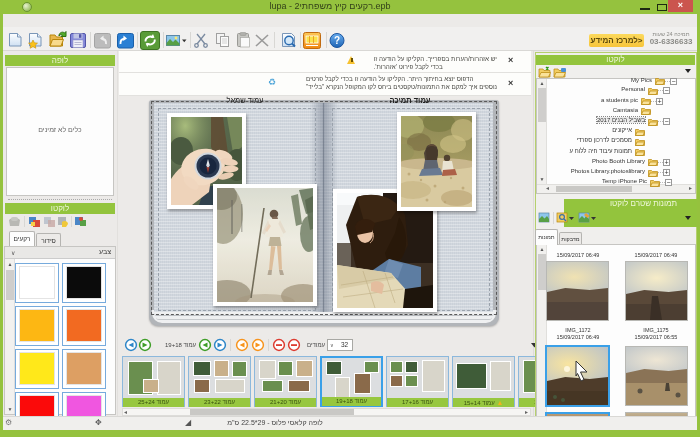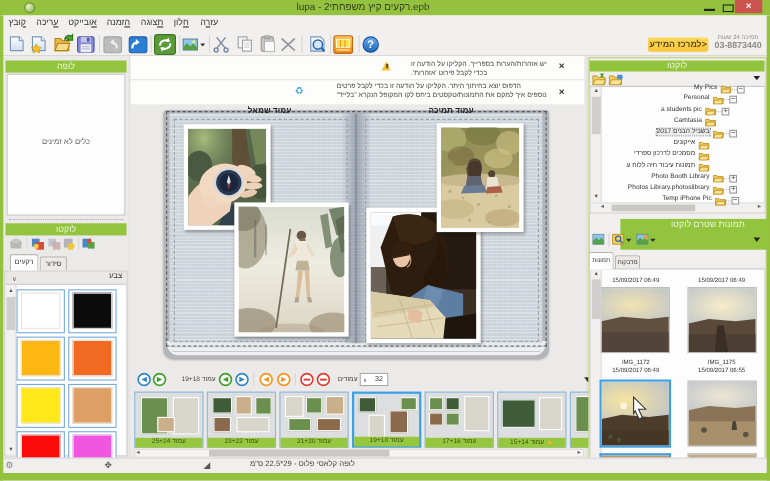--- a/index.html
+++ b/index.html
@@ -15,29 +15,20 @@
 </style></head>
 <body>
 <div id="win">
 
 <div class="abs" id="titlebar"></div>
 <div class="abs" dir="ltr" style="left:0;top:1px;width:660px;text-align:center;font-size:9px;color:#33411a;">lupa - רקעים קיץ משפחתי2.epb</div>
 <div class="abs" style="left:22px;top:2px;width:10px;height:10px;background:radial-gradient(circle at 35% 35%,#e8f2d0,#7fae3a);border-radius:50%;border:1px solid #6a9430;"></div>
 <div class="abs" style="left:640px;top:8px;width:10px;height:2px;background:#1d2912;"></div>
 <div class="abs" style="left:657px;top:4px;width:10px;height:7px;border:1px solid #1d2912;"></div>
 <div class="abs" style="left:668px;top:0;width:25px;height:12px;background:#cb554e;color:#fff;font-size:9px;font-weight:bold;text-align:center;line-height:11px;">×</div>
-<div class="abs" id="menubar">
-<span class="menuitem" style="left:8px"><u>ק</u>ובץ</span>
-<span class="menuitem" style="left:33px"><u>ע</u>ריכה</span>
-<span class="menuitem" style="left:62px"><u>א</u>ובייקט</span>
-<span class="menuitem" style="left:97px"><u>ה</u>זמנה</span>
-<span class="menuitem" style="left:128px"><u>ת</u>צוגה</span>
-<span class="menuitem" style="left:158px"><u>ח</u>לון</span>
-<span class="menuitem" style="left:182px">עז<u>ר</u>ה</span>
-</div>
 <div class="abs" id="toolbar"></div>
 <svg class="abs" id="toolbaricons" style="left:0;top:27px;" width="700" height="24">
 <defs>
 <linearGradient id="pg" x1="0" y1="0" x2="0" y2="1">
           <stop offset="0" stop-color="#fdfeff"></stop>
           <stop offset="1" stop-color="#cfe0f2"></stop>
         </linearGradient>
 <linearGradient id="og" x1="0" y1="0" x2="0" y2="1">
           <stop offset="0" stop-color="#fdc856"></stop>
           <stop offset="1" stop-color="#f0860e"></stop>
@@ -126,38 +117,38 @@
         <line x1="313.5" y1="9" x2="313.5" y2="16"></line>
       </g>
 <line x1="306" y1="18.5" x2="318" y2="18.5" stroke="#fff" stroke-width="1"></line>
 <line x1="326.5" y1="5" x2="326.5" y2="21" stroke="#d8d7d4"></line>
 
 <circle cx="337" cy="13.5" r="7" fill="url(#bg2)" stroke="#1b55a0"></circle>
 <text x="337" y="17" font-size="10" font-weight="bold" fill="#fff" text-anchor="middle" font-family="Liberation Sans">?</text>
 </svg>
 
 <div class="abs" dir="rtl" style="left:648px;top:31px;width:46px;font-size:5.5px;color:#8a8a86;text-align:center;">תמיכה 24 שעות</div>
-<div class="abs" style="left:646px;top:37px;width:50px;font-size:8px;font-weight:bold;color:#8a8a86;text-align:center;letter-spacing:0;">03-8873440</div>
+<div class="abs" style="left:646px;top:37px;width:50px;font-size:8px;font-weight:bold;color:#8a8a86;text-align:center;letter-spacing:0;">03-6336633</div>
 <div class="abs" style="left:589px;top:34px;width:55px;height:13px;background:linear-gradient(#fcd95d,#f7c53a);border-radius:2px;font-size:8px;font-weight:bold;color:#5d4a0d;text-align:center;line-height:13px;">למרכז המידע&gt;</div>
 <div class="abs" id="mainbg"></div>
 <div class="abs" style="left:533px;top:51px;width:1px;height:365px;background:#dedcd9;"></div>
 <div class="abs" style="left:117px;top:51px;width:1px;height:365px;background:#e2e0dd;"></div>
 
 <div class="abs" style="left:119px;top:51px;width:412px;height:22px;background:#fdfdfb;border-bottom:1px solid #e2e1de;"></div>
 <div class="abs" style="left:119px;top:73px;width:412px;height:23px;background:#fdfdfb;border-bottom:1px solid #e2e1de;"></div>
 <div class="abs" dir="rtl" style="right:203px;top:55px;font-size:6.3px;color:#4a4a45;text-align:left;line-height:7.5px;">יש אזהרות/הערות בספרייך. הקליקו על הודעה זו<br>בכדי לקבל פירוט 'אזהרות'.</div>
 <div class="abs" style="left:347px;top:56px;width:0;height:0;border-left:4.5px solid transparent;border-right:4.5px solid transparent;border-bottom:8px solid #f7c231;"></div>
 <div class="abs" style="left:350.5px;top:58px;width:2px;height:3.5px;background:#6b5200;"></div>
 <div class="abs" dir="rtl" style="right:203px;top:75px;font-size:6.3px;color:#4a4a45;text-align:left;line-height:7.5px;">הדפוס יוצא בחיתוך היתר. הקליקו על הודעה זו בכדי לקבל פרטים<br>נוספים איך למקם את התמונות/טקסטים ביחס לקו המקופל הנקרא "בלייד"</div>
 <div class="abs" style="left:268px;top:77px;width:13px;height:13px;font-size:9px;color:#4aa3d8;">♻</div>
 <div class="abs" style="left:508px;top:55px;font-size:9px;color:#333;font-weight:bold;">×</div>
 <div class="abs" style="left:508px;top:78px;font-size:9px;color:#333;font-weight:bold;">×</div>
 
 <div class="abs" dir="rtl" style="left:380px;top:96px;width:60px;font-size:7.5px;font-weight:bold;color:#222;text-align:center;z-index:2;">עמוד תמיכה</div>
-<div class="abs" dir="rtl" style="left:215px;top:96px;width:60px;font-size:7.5px;font-weight:bold;color:#222;text-align:center;z-index:2;">עמוד שמאל</div>
+<div class="abs" dir="rtl" style="left:215px;top:96px;width:60px;font-size:7.5px;font-weight:normal;color:#222;text-align:center;z-index:2;">עמוד שמאל</div>
 <div id="bookzone">
 
 <div class="abs" style="left:149px;top:100px;width:350px;height:226px;background:#b2b5b9;border-radius:3px 3px 9px 9px;box-shadow:0 1px 2px rgba(0,0,0,.25);"></div>
 
 <div class="abs" style="left:152px;top:310px;width:344px;height:13px;background:#eff0f1;border-radius:0 0 10px 10px;"></div>
 <div class="abs" style="left:154px;top:313px;width:340px;height:3px;border-bottom:1px solid #bcbfc3;border-radius:0 0 8px 8px;"></div>
 <div class="abs" style="left:156px;top:317px;width:336px;height:3px;border-bottom:1px solid #c6c9cc;border-radius:0 0 8px 8px;"></div>
 
 <div class="abs" id="pages" style="left:154px;top:103px;width:339px;height:209px;background-color:#d1d7de;background-image:repeating-linear-gradient(0deg,rgba(255,255,255,.3) 0 1px,transparent 1px 3px),repeating-linear-gradient(90deg,rgba(150,160,175,.1) 0 1px,transparent 1px 2px);"></div>
 

